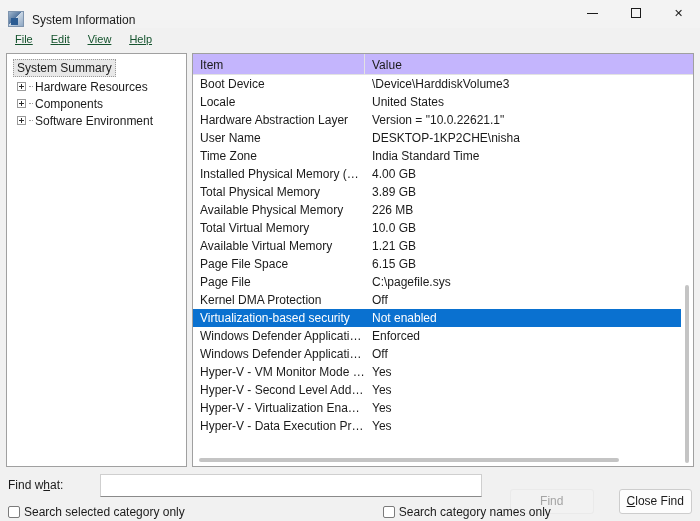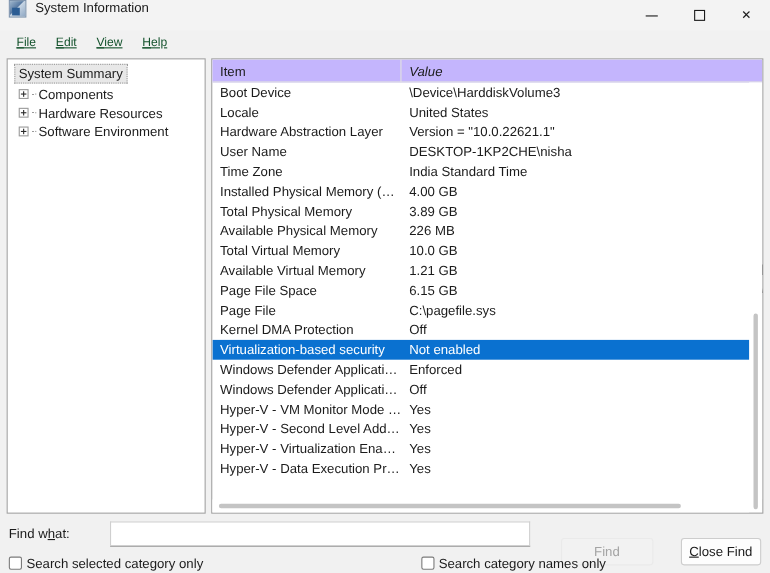--- a/index.html
+++ b/index.html
@@ -16,21 +16,21 @@
     background: #f1f1f1;
     display: flex;
     flex-direction: column;
   }
 
   
   .titlebar {
     height: 28px;
     background: #f3f3f3;
     display: flex;
-    align-items: flex-start;
+    align-items: flex-end;
     flex: 0 0 28px;
     border-bottom: 1px solid #f3f3f3;
   }
   .app-icon {
     width: 16px; height: 16px;
     margin-left: 8px; margin-right: 8px;
     position: relative;
     flex: 0 0 16px;
     background: linear-gradient(135deg,#9fb6cd 0%, #5577a0 45%, #c9d6e4 46%, #8fa8c4 100%);
     border: 1px solid #7e94ae;
@@ -158,21 +158,21 @@
   .lv-col {
     font-size: 12px;
     color: #1b1b1b;
     display: flex;
     align-items: center;
     padding-left: 7px;
     border-right: 1px solid #e2e2e2;
     height: 21px;
   }
   .lv-col.c-item { width: 172px; flex: 0 0 172px; }
-  .lv-col.c-value { flex: 1 1 auto; border-right: none; font-style: italic; }
+  .lv-col.c-value { flex: 1 1 auto; border-right: none; }
   .lv-rows {
     flex: 1 1 auto;
     position: relative;
     overflow: hidden;
   }
   .lv-row {
     height: 18px;
     display: flex;
     align-items: center;
     font-size: 12px;
@@ -346,26 +346,26 @@
   </div>
 
   <div class="body">
 
     <div class="tree-pane">
       <div class="tree-root">System Summary</div>
       <div class="tree-children">
         <div class="tree-node">
           <span class="expander"></span>
           <span class="connector"></span>
-          <span>Components</span>
+          <span>Hardware Resources</span>
         </div>
         <div class="tree-node">
           <span class="expander"></span>
           <span class="connector"></span>
-          <span>Hardware Resources</span>
+          <span>Components</span>
         </div>
         <div class="tree-node">
           <span class="expander"></span>
           <span class="connector"></span>
           <span>Software Environment</span>
         </div>
       </div>
     </div>
 
     <div class="list-pane">

